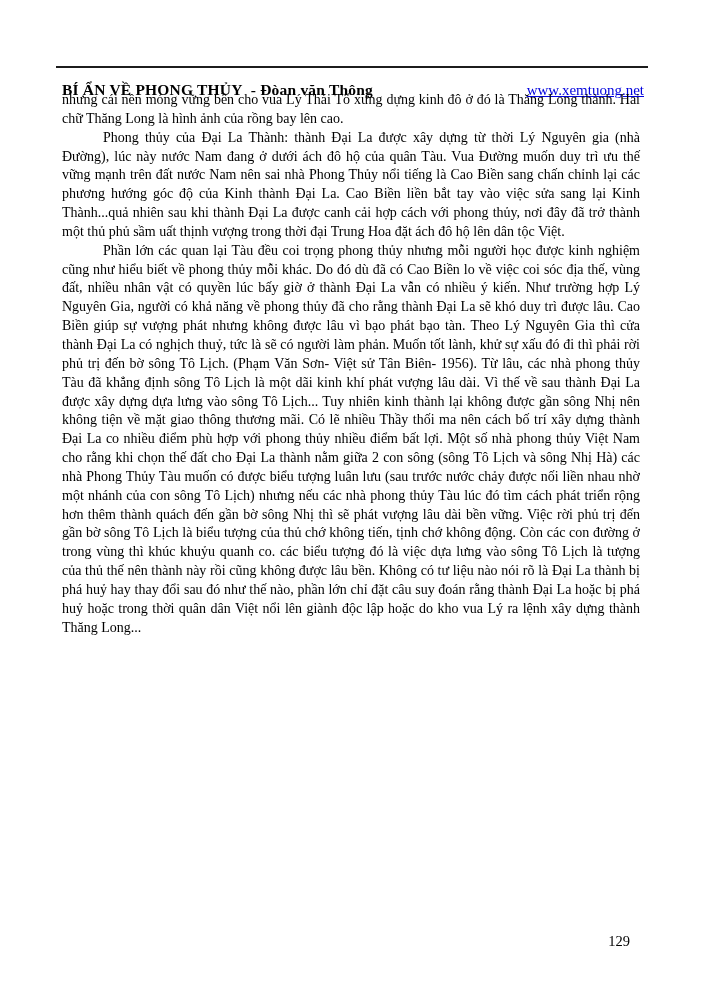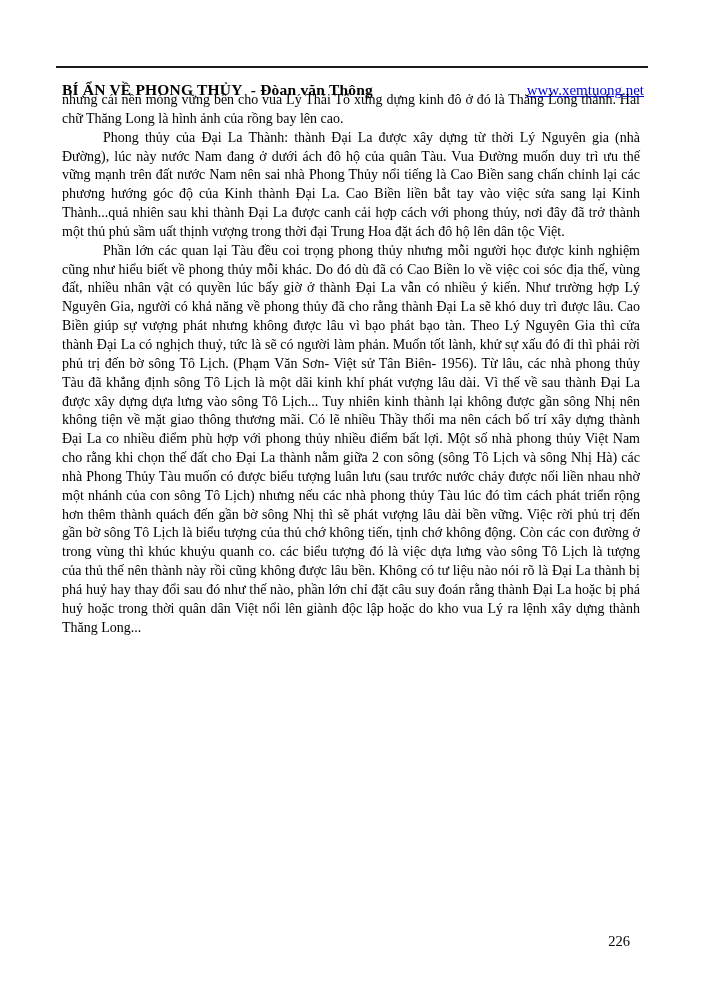--- a/index.html
+++ b/index.html
@@ -90,16 +90,16 @@
 
   <div class="header-rule"></div>
 
   <main class="doc-body">
     <p class="para">nhưng cái nền móng vững bền cho vua Lý Thái Tổ xưng dựng kinh đô ở đó là Thăng Long thành. Hai chữ Thăng Long là hình ảnh của rồng bay lên cao.</p>
     <p class="para indent"><span class="lead">Phong thủy của Đại La Thành:</span><span> thành Đại La được xây dựng từ thời Lý Nguyên gia (nhà Đường), lúc này nước Nam đang ở dưới ách đô hộ của quân Tàu. Vua Đường muốn duy trì ưu thế vững mạnh trên đất nước Nam nên sai nhà Phong Thủy nổi tiếng là Cao Biền sang chấn chỉnh lại các phương hướng góc độ của Kinh thành Đại La. Cao Biền liền bắt tay vào việc sửa sang lại Kinh Thành...quả nhiên sau khi thành Đại La được canh cải hợp cách với phong thủy, nơi đây đã trở thành một thủ phủ sầm uất thịnh vượng trong thời đại Trung Hoa đặt ách đô hộ lên dân tộc Việt.</span></p>
     <p class="para indent">Phần lớn các quan lại Tàu đều coi trọng phong thủy nhưng mỗi người học được kinh nghiệm cũng như hiểu biết về phong thủy mỗi khác. Do đó dù đã có Cao Biền lo về việc coi sóc địa thế, vùng đất, nhiều nhân vật có quyền lúc bấy giờ ở thành Đại La vẫn có nhiều ý kiến. Như trường hợp Lý Nguyên Gia, người có khả năng về phong thủy đã cho rằng thành Đại La sẽ khó duy trì được lâu. Cao Biền giúp sự vượng phát nhưng không được lâu vì bạo phát bạo tàn. Theo Lý Nguyên Gia thì cửa thành Đại La có nghịch thuỷ, tức là sẽ có người làm phản. Muốn tốt lành, khử sự xấu đó đi thì phải rời phủ trị đến bờ sông Tô Lịch. (Phạm Văn Sơn- Việt sử Tân Biên- 1956). Từ lâu, các nhà phong thủy Tàu đã khẳng định sông Tô Lịch là một dãi kinh khí phát vượng lâu dài. Vì thế về sau thành Đại La được xây dựng dựa lưng vào sông Tô Lịch... Tuy nhiên kinh thành lại không được gần sông Nhị nên không tiện về mặt giao thông thương mãi. Có lẽ nhiều Thầy thối ma nên cách bố trí xây dựng thành Đại La co nhiều điểm phù hợp với phong thủy nhiều điểm bất lợi. Một số nhà phong thủy Việt Nam cho rằng khi chọn thế đất cho Đại La thành nằm giữa 2 con sông (sông Tô Lịch và sông Nhị Hà) các nhà Phong Thủy Tàu muốn có được biểu tượng luân lưu (sau trước nước chảy được nối liền nhau nhờ một nhánh của con sông Tô Lịch) nhưng nếu các nhà phong thủy Tàu lúc đó tìm cách phát triển rộng hơn thêm thành quách đến gần bờ sông Nhị thì sẽ phát vượng lâu dài bền vững. Việc rời phủ trị đến gần bờ sông Tô Lịch là biểu tượng của thủ chớ không tiến, tịnh chớ không động. Còn các con đường ở trong vùng thì khúc khuỷu quanh co. các biểu tượng đó là việc dựa lưng vào sông Tô Lịch là tượng của thủ thế nên thành này rồi cũng không được lâu bền. Không có tư liệu nào nói rõ là Đại La thành bị phá huỷ hay thay đổi sau đó như thế nào, phần lớn chỉ đặt câu suy đoán rằng thành Đại La hoặc bị phá huỷ hoặc trong thời quân dân Việt nổi lên giành độc lập hoặc do kho vua Lý ra lệnh xây dựng thành Thăng Long...</p>
   </main>
 
   <div class="page-footer">
-    <span>226</span>
+    <span>129</span>
   </div>
 
 </div>
 
 </body></html>

